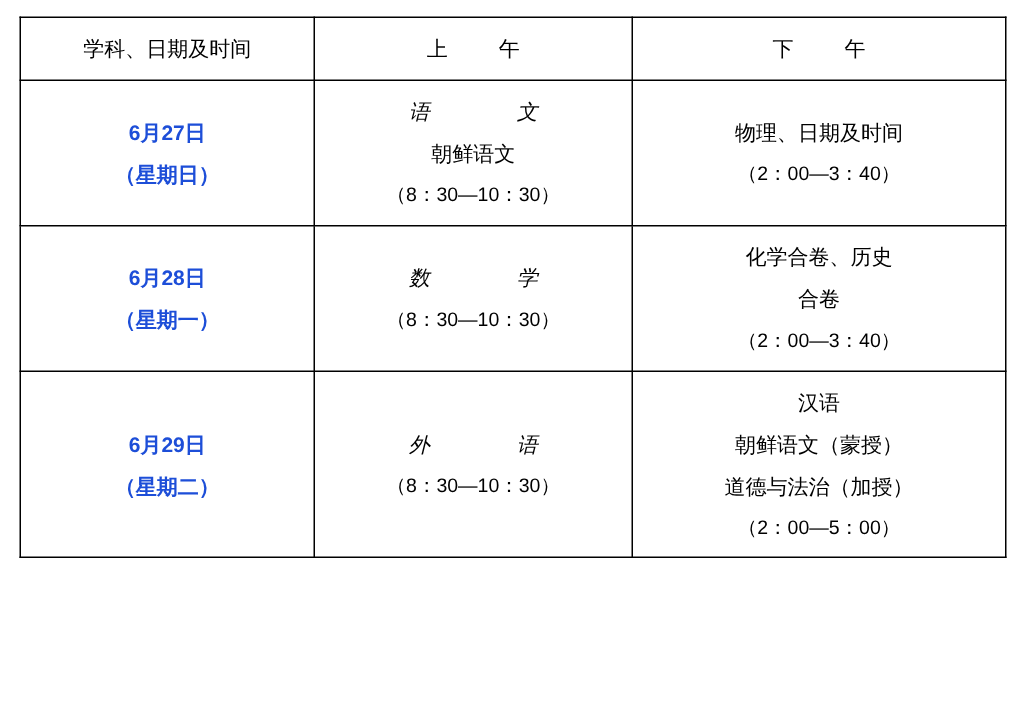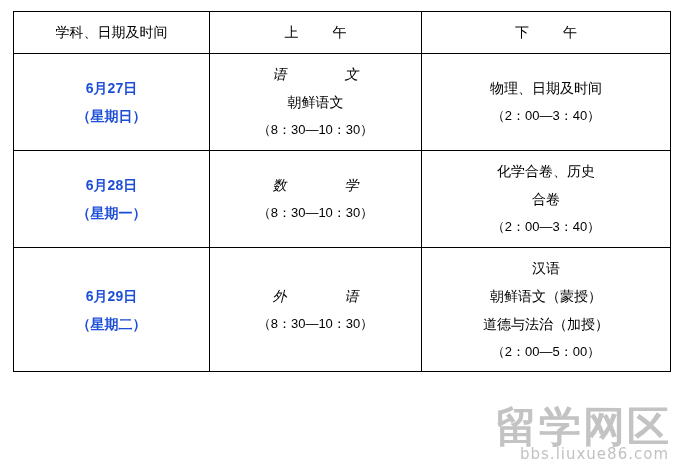--- a/index.html
+++ b/index.html
@@ -183,18 +183,14 @@
         <td class="row-cell tall cell-lines">
           <span class="line">汉语</span>
           <span class="line">朝鲜语文（蒙授）</span>
           <span class="line">道德与法治（加授）</span>
           <span class="line small">（2：00—5：00）</span>
         </td>
       </tr>
     </tbody>
   </table>
 
-  <div class="watermark">
-    <div class="wm-main">留学网区</div>
-    <div class="wm-sub">bbs.liuxue86.com</div>
-  </div>
 
 </div>
 
 </body></html>

